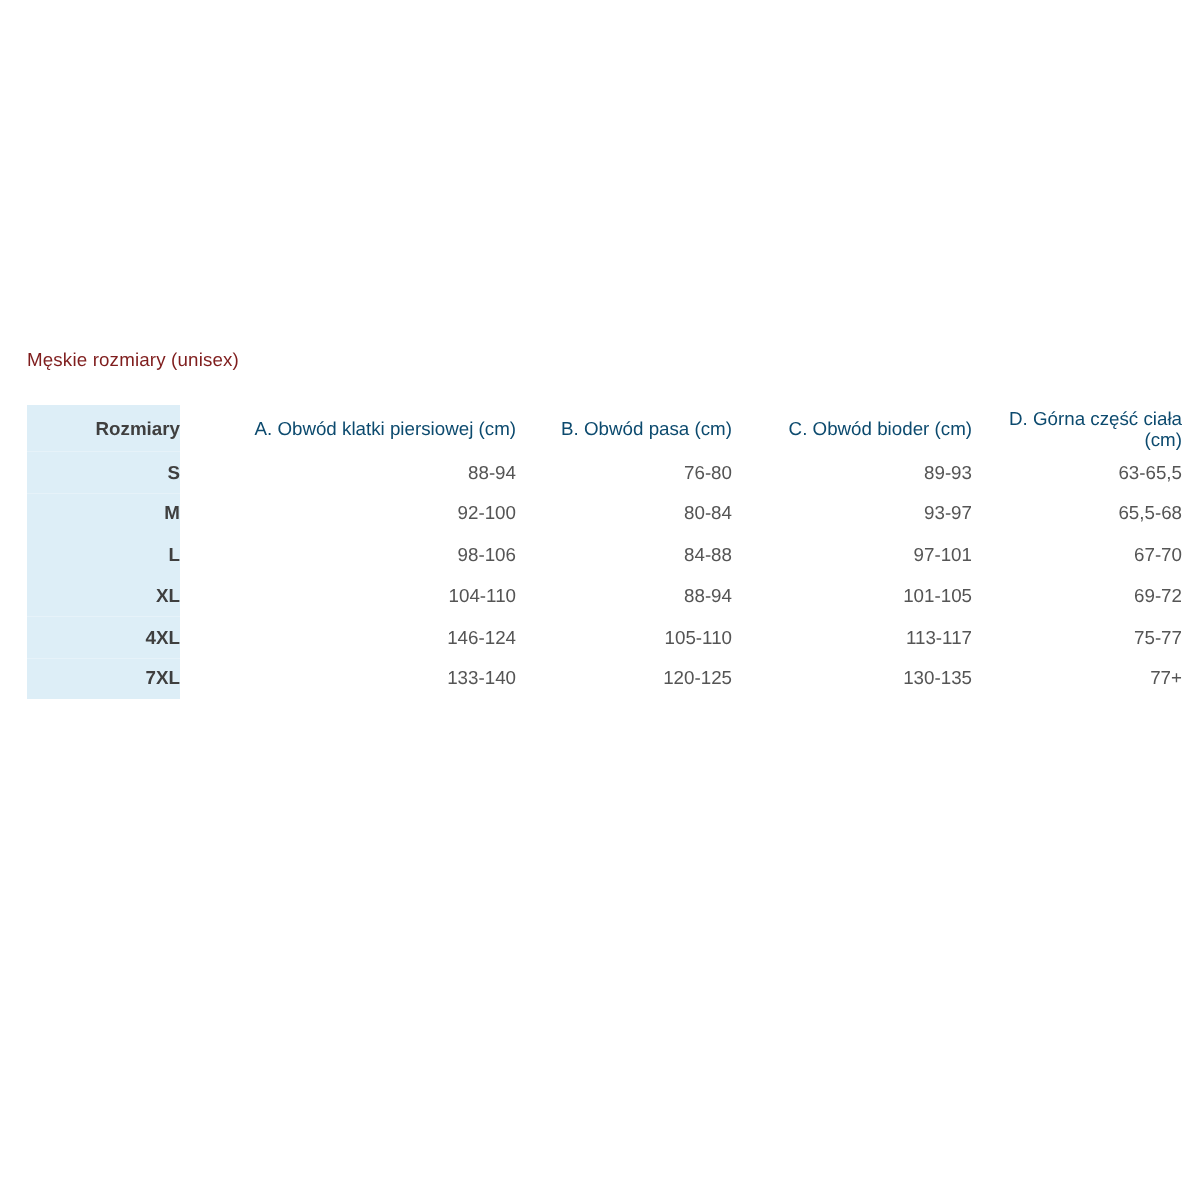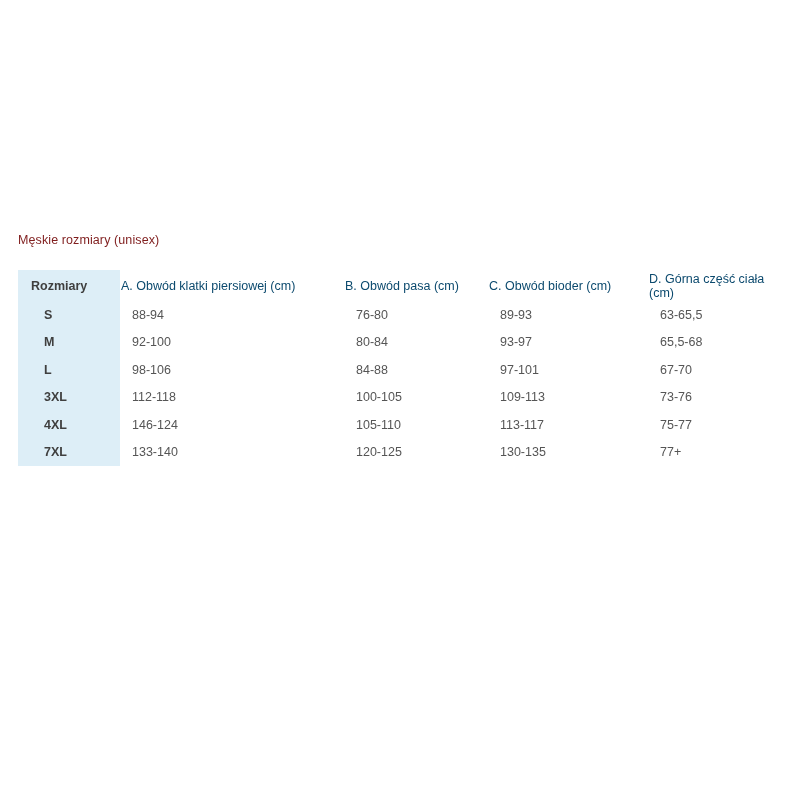--- a/index.html
+++ b/index.html
@@ -34,21 +34,21 @@
     left: 18px;
     top: 270px;
     width: 770px;
     border-collapse: collapse;
     table-layout: fixed;
   }
   .size-table td, .size-table th {
     padding: 0;
     margin: 0;
     border: 0;
-    text-align: left;
+    text-align: right;
     vertical-align: middle;
   }
   .size-table col.c0 { width: 102px; }
   .size-table col.c1 { width: 224px; }
   .size-table col.c2 { width: 144px; }
   .size-table col.c3 { width: 160px; }
   .size-table col.c4 { width: 140px; }
 
   .header-row th {
     height: 31px;
@@ -120,25 +120,25 @@
         <td class="data-col">65,5-68</td>
       </tr>
       <tr class="body-row">
         <td class="label-col">L</td>
         <td class="data-col">98-106</td>
         <td class="data-col">84-88</td>
         <td class="data-col">97-101</td>
         <td class="data-col">67-70</td>
       </tr>
       <tr class="body-row">
-        <td class="label-col">3XL</td>
-        <td class="data-col">112-118</td>
-        <td class="data-col">100-105</td>
-        <td class="data-col">109-113</td>
-        <td class="data-col">73-76</td>
+        <td class="label-col">XL</td>
+        <td class="data-col">104-110</td>
+        <td class="data-col">88-94</td>
+        <td class="data-col">101-105</td>
+        <td class="data-col">69-72</td>
       </tr>
       <tr class="body-row">
         <td class="label-col">4XL</td>
         <td class="data-col">146-124</td>
         <td class="data-col">105-110</td>
         <td class="data-col">113-117</td>
         <td class="data-col">75-77</td>
       </tr>
       <tr class="body-row">
         <td class="label-col">7XL</td>

